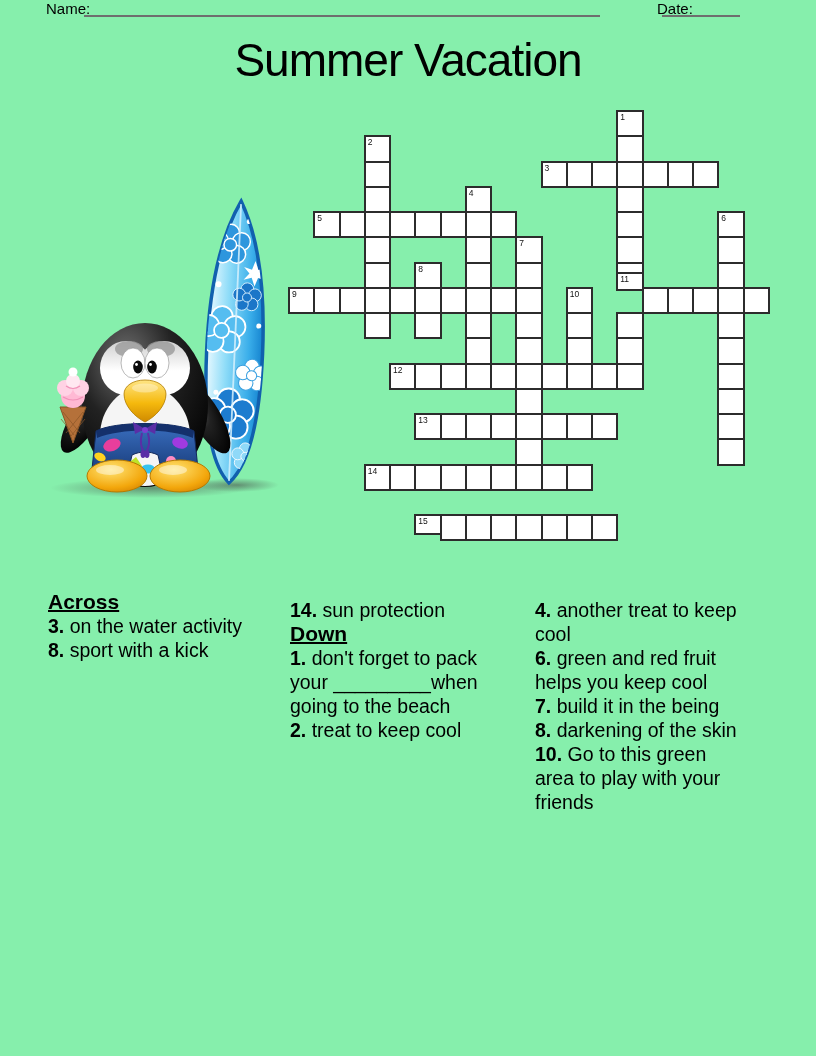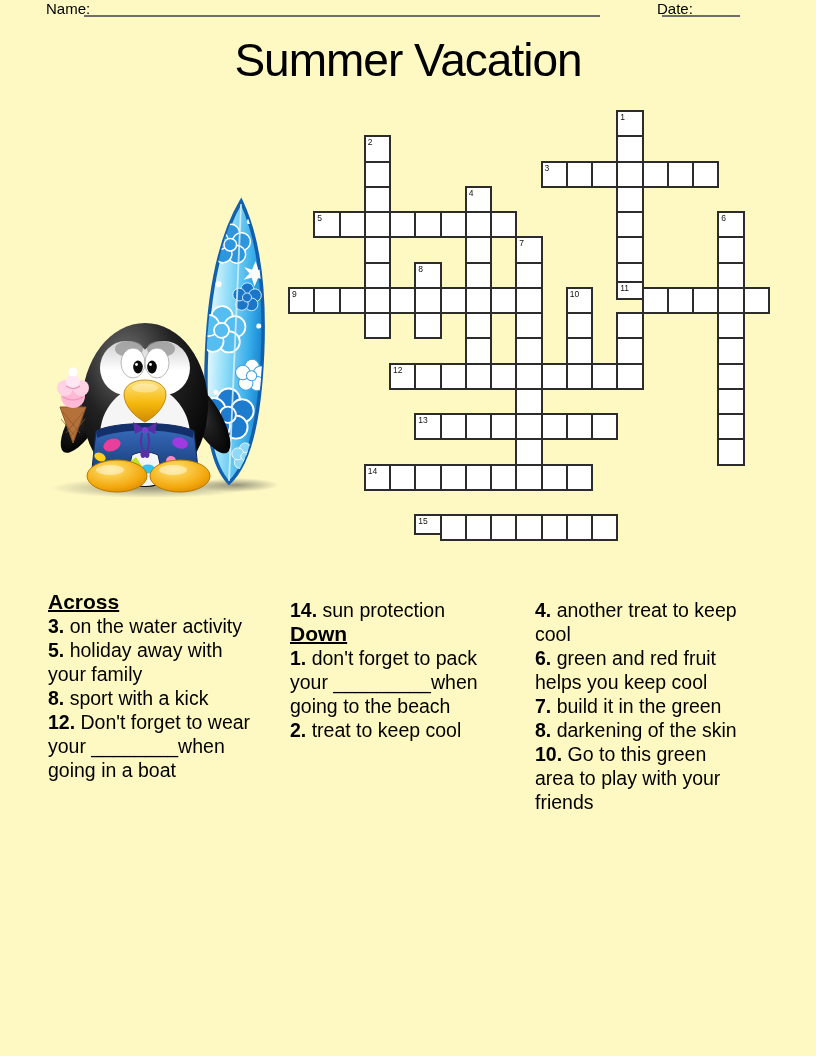--- a/index.html
+++ b/index.html
@@ -1,16 +1,16 @@
 <!DOCTYPE html>
 <html><head>
 <meta charset="utf-8">
 <style>
   html,body{margin:0;padding:0;background:#ffffff;}
-  .page{position:relative;width:816px;height:1056px;background:#fef9c3;
+  .page{position:relative;width:816px;height:1056px;background:#86efac;
         font-family:"Liberation Sans",sans-serif;overflow:hidden;color:#000;}
   .hdr-label{position:absolute;top:1px;font-size:15px;line-height:15px;color:#000;}
   .hline{position:absolute;height:14px;border-bottom:2px solid #6e6e6e;}
   .title{position:absolute;top:34px;left:0;right:0;text-align:center;
          font-size:46px;line-height:52px;letter-spacing:-1px;color:#000;}
   .grid{position:absolute;}
   .cell{position:absolute;background:#fff;border:2px solid #2c2c2c;box-sizing:border-box;}
   .cellnum{position:absolute;top:0;left:2px;font-size:8.5px;line-height:10px;color:#111;}
   .clue-col{position:absolute;font-size:19.5px;line-height:24px;color:#000;}
   .clue-heading{font-weight:bold;font-size:21px;text-decoration:underline;
@@ -157,21 +157,21 @@
   <div class="grid" style="left: 288px; top: 110px; width: 481.75px; height: 431.25px;">
       <div class="cell" style="left: 328.25px; top: 0px; width: 27.25px; height: 27.25px; border-color: rgb(44, 44, 44); background: rgb(255, 255, 255);">
         <span class="cellnum">1</span>
       </div>
       <div class="cell" style="left: 328.25px; top: 25.25px; width: 27.25px; height: 27.25px; border-color: rgb(44, 44, 44); background: rgb(255, 255, 255);"></div>
       <div class="cell" style="left: 328.25px; top: 50.5px; width: 27.25px; height: 27.25px; border-color: rgb(44, 44, 44); background: rgb(255, 255, 255);"></div>
       <div class="cell" style="left: 328.25px; top: 75.75px; width: 27.25px; height: 27.25px; border-color: rgb(44, 44, 44); background: rgb(255, 255, 255);"></div>
       <div class="cell" style="left: 328.25px; top: 101px; width: 27.25px; height: 27.25px; border-color: rgb(44, 44, 44); background: rgb(255, 255, 255);"></div>
       <div class="cell" style="left: 328.25px; top: 126.25px; width: 27.25px; height: 27.25px; border-color: rgb(44, 44, 44); background: rgb(255, 255, 255);"></div>
       <div class="cell" style="left: 328.25px; top: 151.5px; width: 27.25px; height: 27.25px; border-color: rgb(44, 44, 44); background: rgb(255, 255, 255);"></div>
-      <div class="cell" style="left: 328.25px; top: 171px; width: 27.25px; height: 19px; border-color: rgb(44, 44, 44); background: rgb(255, 255, 255);">
+      <div class="cell" style="left: 328.25px; top: 162px; width: 27.25px; height: 19px; border-color: rgb(44, 44, 44); background: rgb(255, 255, 255);">
         <span class="cellnum">11</span>
       </div>
       <div class="cell" style="left: 328.25px; top: 202px; width: 27.25px; height: 27.25px; border-color: rgb(44, 44, 44); background: rgb(255, 255, 255);"></div>
       <div class="cell" style="left: 328.25px; top: 227.25px; width: 27.25px; height: 27.25px; border-color: rgb(44, 44, 44); background: rgb(255, 255, 255);"></div>
       <div class="cell" style="left: 328.25px; top: 252.5px; width: 27.25px; height: 27.25px; border-color: rgb(44, 44, 44); background: rgb(255, 255, 255);"></div>
       <div class="cell" style="left: 75.75px; top: 25.25px; width: 27.25px; height: 27.25px; border-color: rgb(44, 44, 44); background: rgb(255, 255, 255);">
         <span class="cellnum">2</span>
       </div>
       <div class="cell" style="left: 75.75px; top: 50.5px; width: 27.25px; height: 27.25px; border-color: rgb(44, 44, 44); background: rgb(255, 255, 255);"></div>
       <div class="cell" style="left: 75.75px; top: 75.75px; width: 27.25px; height: 27.25px; border-color: rgb(44, 44, 44); background: rgb(255, 255, 255);"></div>
@@ -288,31 +288,29 @@
       <div class="cell" style="left: 202px; top: 404px; width: 27.25px; height: 27.25px; border-color: rgb(44, 44, 44); background: rgb(255, 255, 255);"></div>
       <div class="cell" style="left: 227.25px; top: 404px; width: 27.25px; height: 27.25px; border-color: rgb(44, 44, 44); background: rgb(255, 255, 255);"></div>
       <div class="cell" style="left: 252.5px; top: 404px; width: 27.25px; height: 27.25px; border-color: rgb(44, 44, 44); background: rgb(255, 255, 255);"></div>
       <div class="cell" style="left: 277.75px; top: 404px; width: 27.25px; height: 27.25px; border-color: rgb(44, 44, 44); background: rgb(255, 255, 255);"></div>
       <div class="cell" style="left: 303px; top: 404px; width: 27.25px; height: 27.25px; border-color: rgb(44, 44, 44); background: rgb(255, 255, 255);"></div>
     </div>
 
   <div class="clue-col" style="left:48px;top:590px;width:205px;">
       <div class="clue-heading">Across</div>
       <div class="clue"><span class="cnum">3.</span><span> on the water activity</span></div>
-      <div class="clue"><span class="cnum">5.</span><span> holiday away with your family</span></div>
       <div class="clue"><span class="cnum">8.</span><span> sport with a kick</span></div>
-      <div class="clue"><span class="cnum">12.</span><span> Don't forget to wear your ________when going in a boat</span></div>
     </div>
   <div class="clue-col" style="left:290px;top:598px;width:212px;">
       <div class="clue"><span class="cnum">14.</span><span> sun protection</span></div>
       <div class="clue-heading">Down</div>
       <div class="clue"><span class="cnum">1.</span><span> don't forget to pack your _________when going to the beach</span></div>
       <div class="clue"><span class="cnum">2.</span><span> treat to keep cool</span></div>
     </div>
   <div class="clue-col" style="left:535px;top:598px;width:212px;">
       <div class="clue"><span class="cnum">4.</span><span> another treat to keep cool</span></div>
       <div class="clue"><span class="cnum">6.</span><span> green and red fruit helps you keep cool</span></div>
-      <div class="clue"><span class="cnum">7.</span><span> build it in the green</span></div>
+      <div class="clue"><span class="cnum">7.</span><span> build it in the being</span></div>
       <div class="clue"><span class="cnum">8.</span><span> darkening of the skin</span></div>
       <div class="clue"><span class="cnum">10.</span><span> Go to this green area to play with your friends</span></div>
     </div>
 
 </div>
 
 </body></html>

